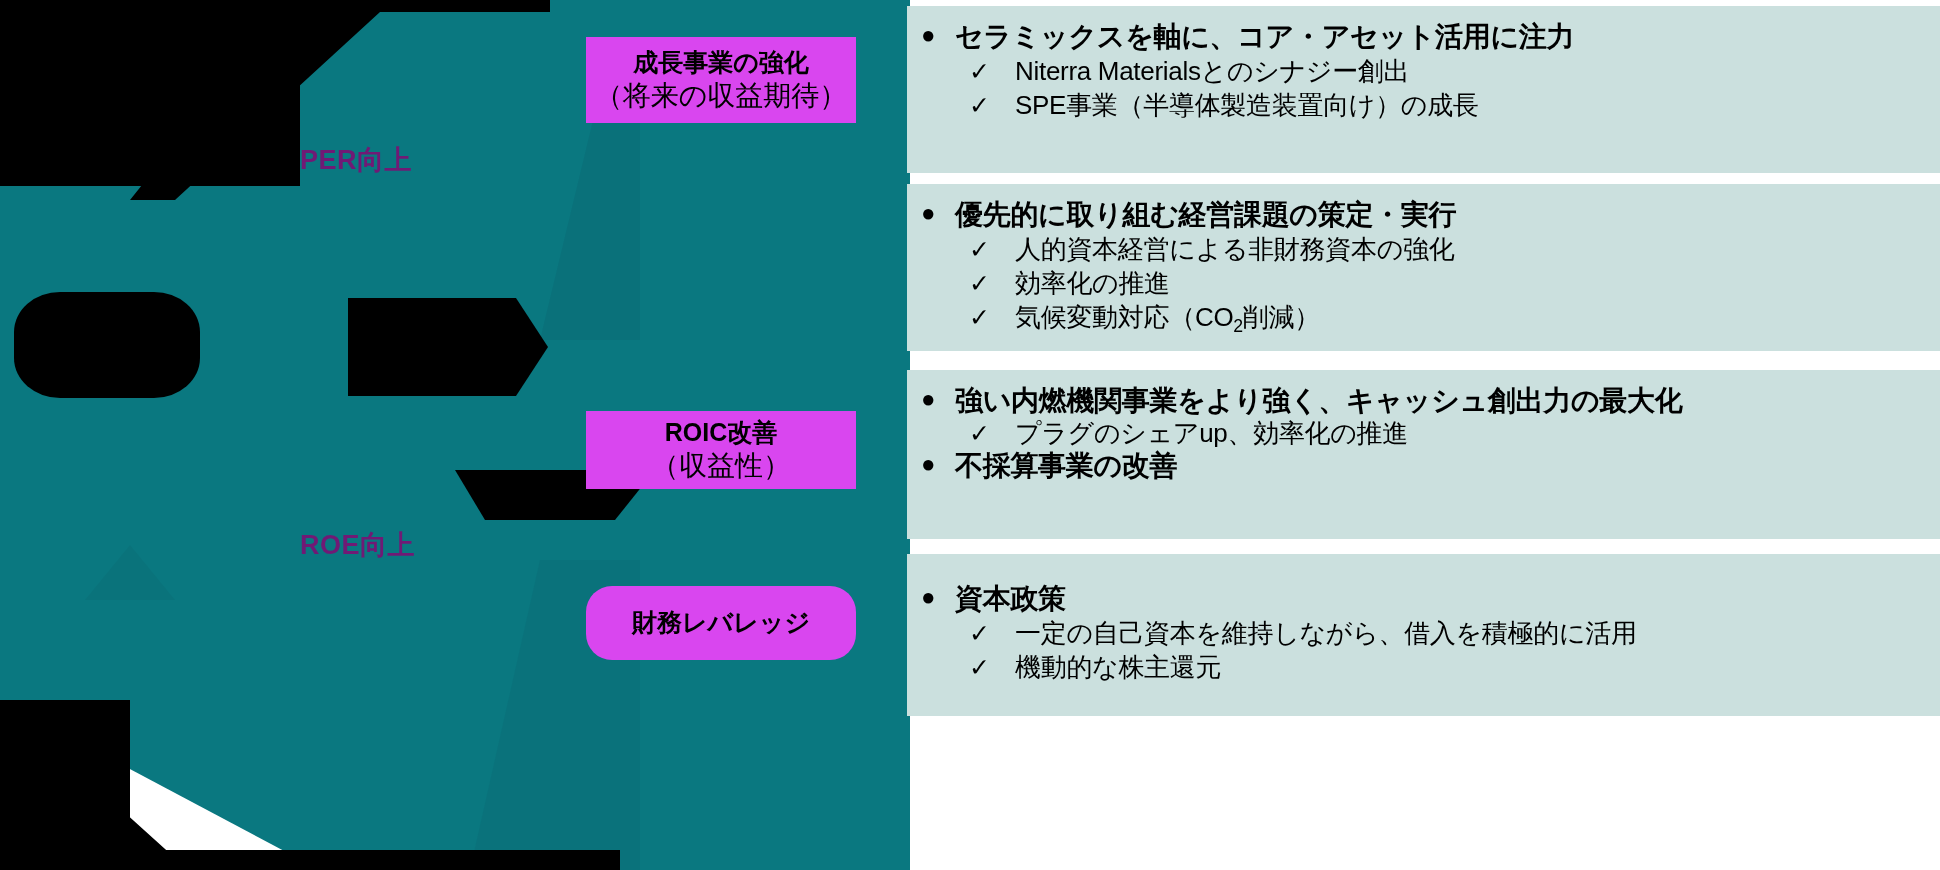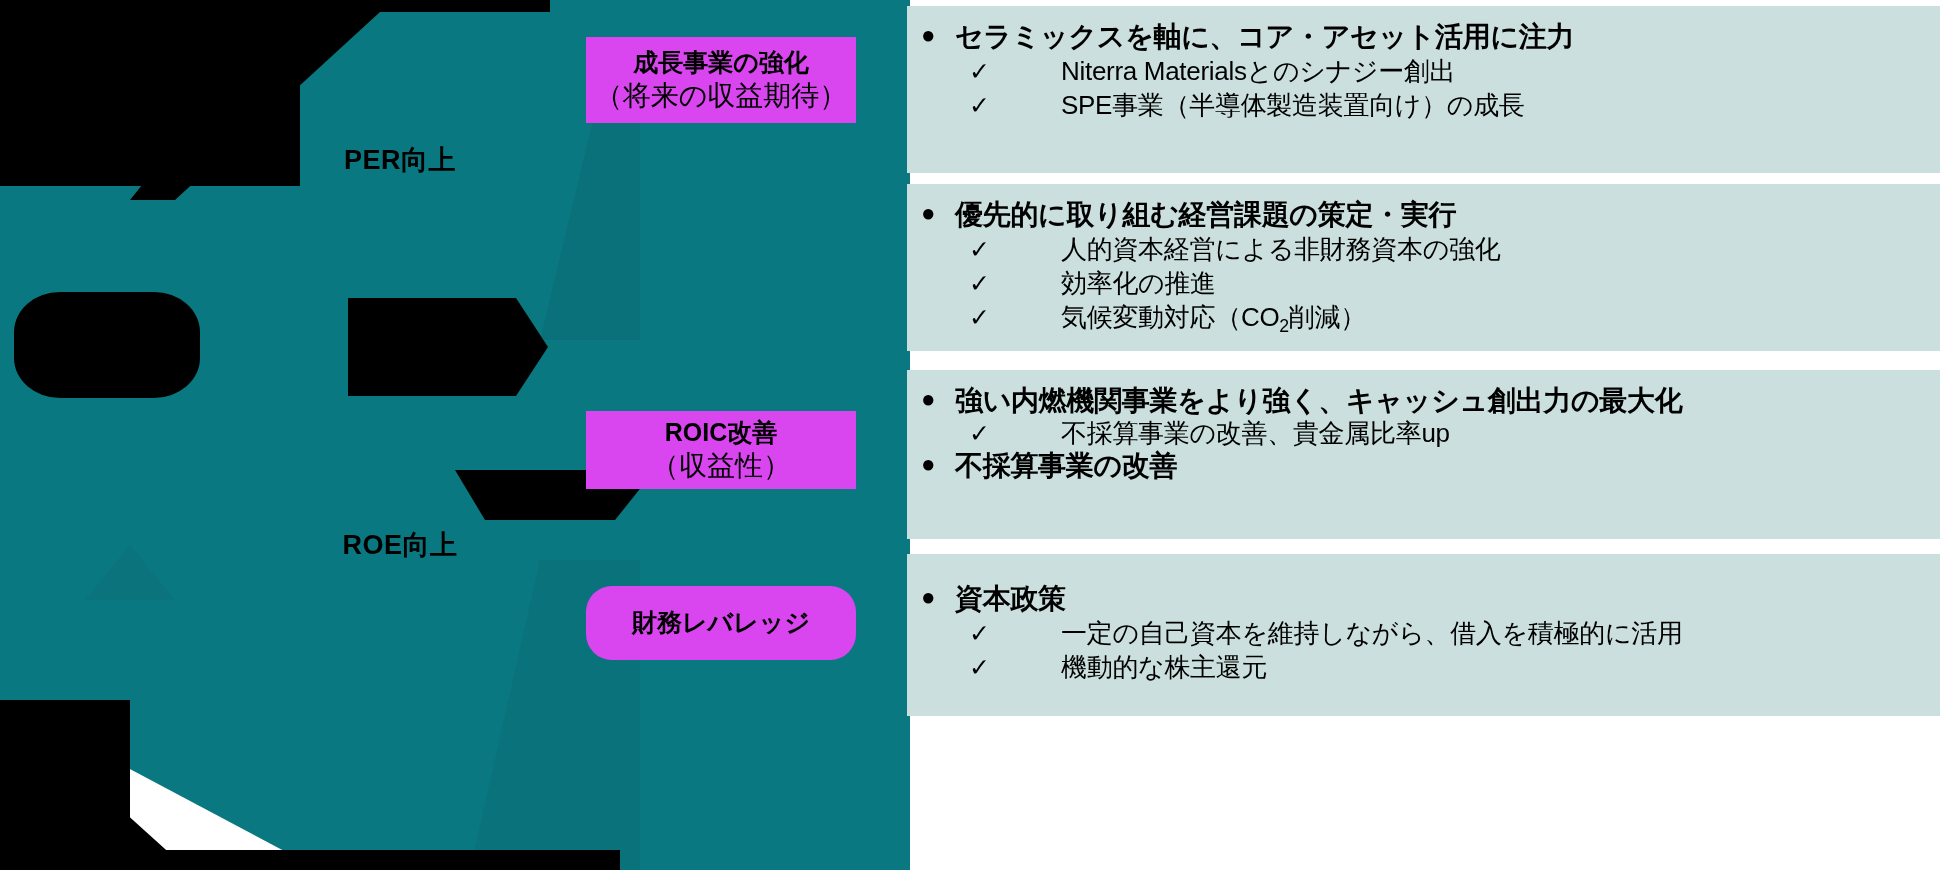--- a/index.html
+++ b/index.html
@@ -14,23 +14,22 @@
 
   
   .teal-shape{position:absolute;left:0;top:0;width:700px;height:870px;}
   .teal-band{position:absolute;}
 
   
   .redact{position:absolute;background:#000;}
 
   
   .funnel-label{
-    position:absolute;color:#000000;font-weight:bold;
+    position:absolute;color:#701a75;font-weight:bold;
     font-size:27px;letter-spacing:.5px;white-space:nowrap;
-    text-align:center;
   }
 
   
   .driver-box{
     position:absolute;left:586px;width:270px;
     background:#d946ef;
     display:flex;flex-direction:column;align-items:center;justify-content:center;
     color:#000;text-align:center;line-height:1.25;
   }
   .driver-title{font-size:25px;font-weight:bold;}
@@ -51,21 +50,21 @@
   }
   .bullet-main{
     font-size:28px;font-weight:bold;line-height:1.22;
     letter-spacing:-.3px;
   }
   .sub-row{display:flex;align-items:flex-start;margin:2px 0 1px 0;padding-left:48px;}
   .check{
     flex:0 0 auto;width:46px;font-size:25px;line-height:1.25;
     font-weight:normal;
   }
-  .sub-text{font-size:26px;font-weight:normal;line-height:1.22;letter-spacing:-.3px;margin-left:46px;}
+  .sub-text{font-size:26px;font-weight:normal;line-height:1.22;letter-spacing:-.3px;}
   sub{font-size:.68em;}
 </style>
 </head>
 <body>
 
 <div id="stage">
 
   <svg class="teal-shape" width="700" height="870" viewBox="0 0 700 870" preserveAspectRatio="none">
 
     <polygon points="0,185 285,0 700,0 700,870 320,870 0,700" fill="#0a7880"></polygon>
@@ -150,21 +149,21 @@
     </div>
   </div>
 
   <div class="panel" style="top:370px;height:169px;">
     <div class="bullet-row">
       <div class="bullet-dot">●</div>
       <div class="bullet-main" style="max-width:880px;">強い内燃機関事業をより強く、キャッシュ創出力の最大化</div>
     </div>
     <div class="sub-row" style="margin-top:-2px;">
       <div class="check">✓</div>
-      <div class="sub-text">不採算事業の改善、貴金属比率up</div>
+      <div class="sub-text">プラグのシェアup、効率化の推進</div>
     </div>
     <div class="bullet-row" style="margin-top:-2px;">
       <div class="bullet-dot">●</div>
       <div class="bullet-main">不採算事業の改善</div>
     </div>
   </div>
 
   <div class="panel" style="top:554px;height:162px;padding-top:28px;">
     <div class="bullet-row">
       <div class="bullet-dot">●</div>

